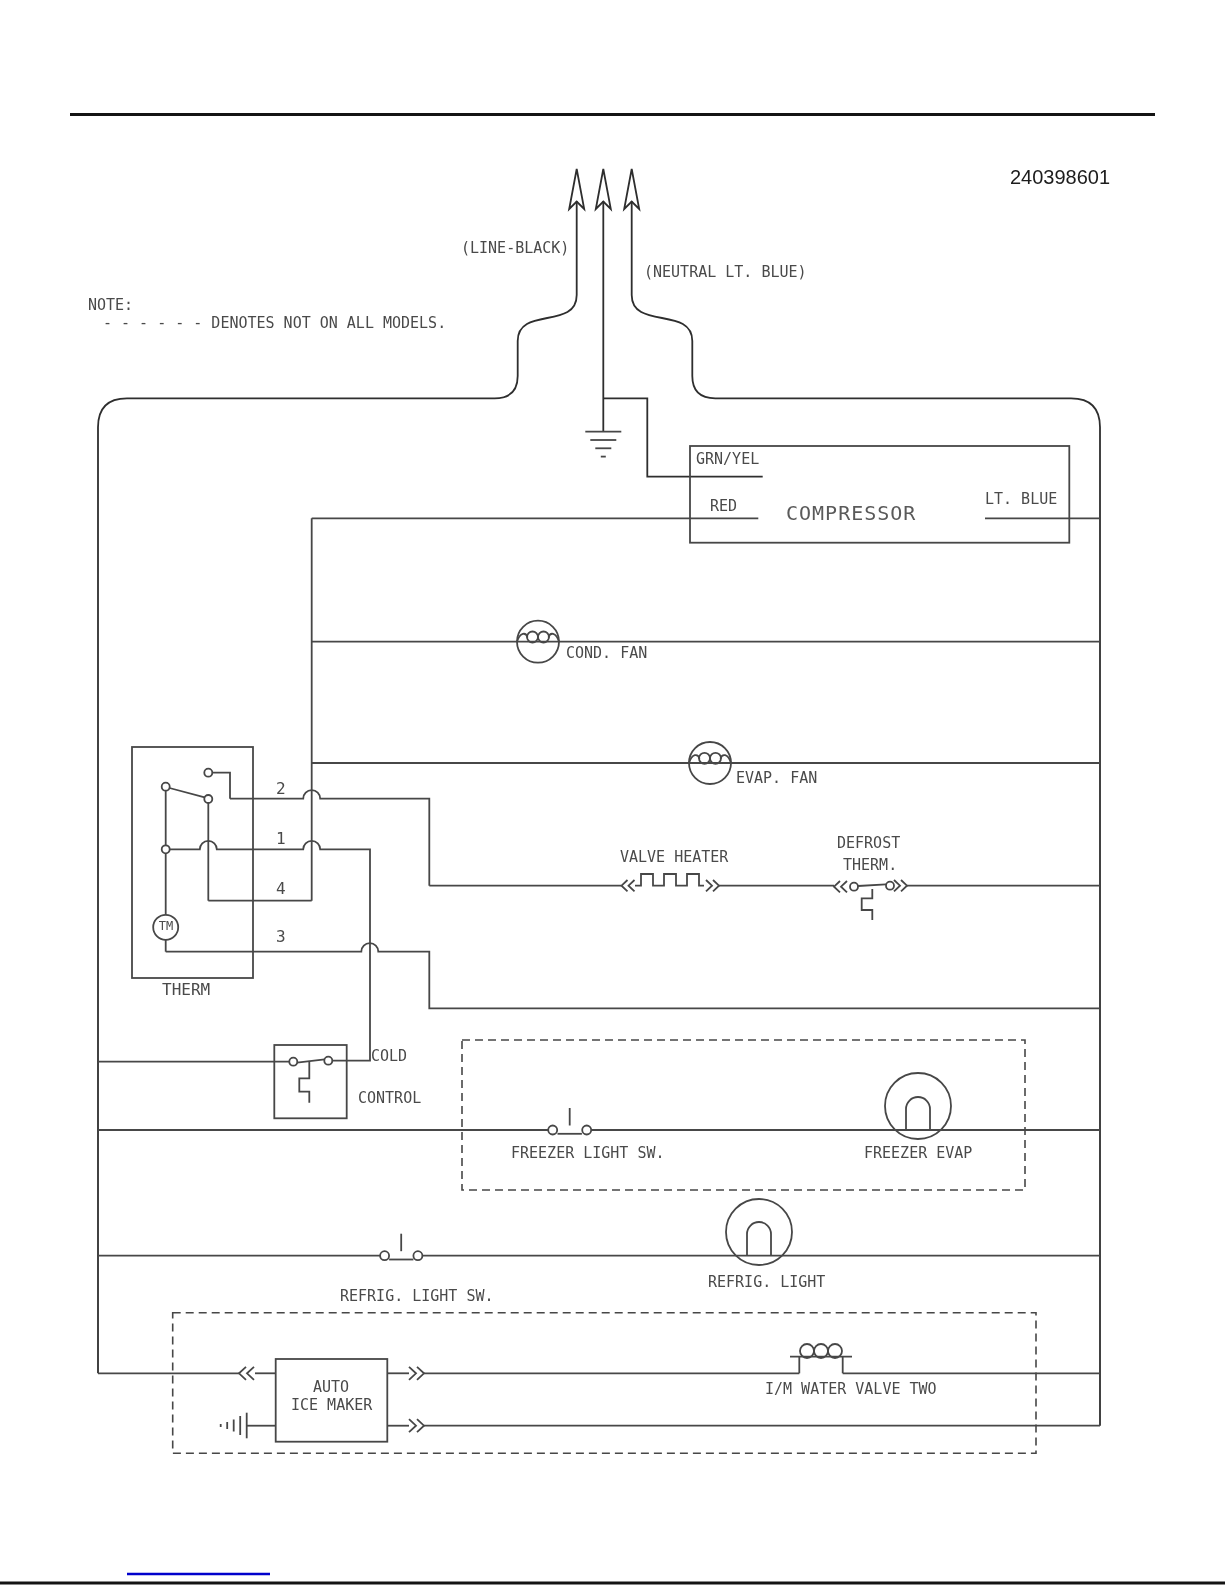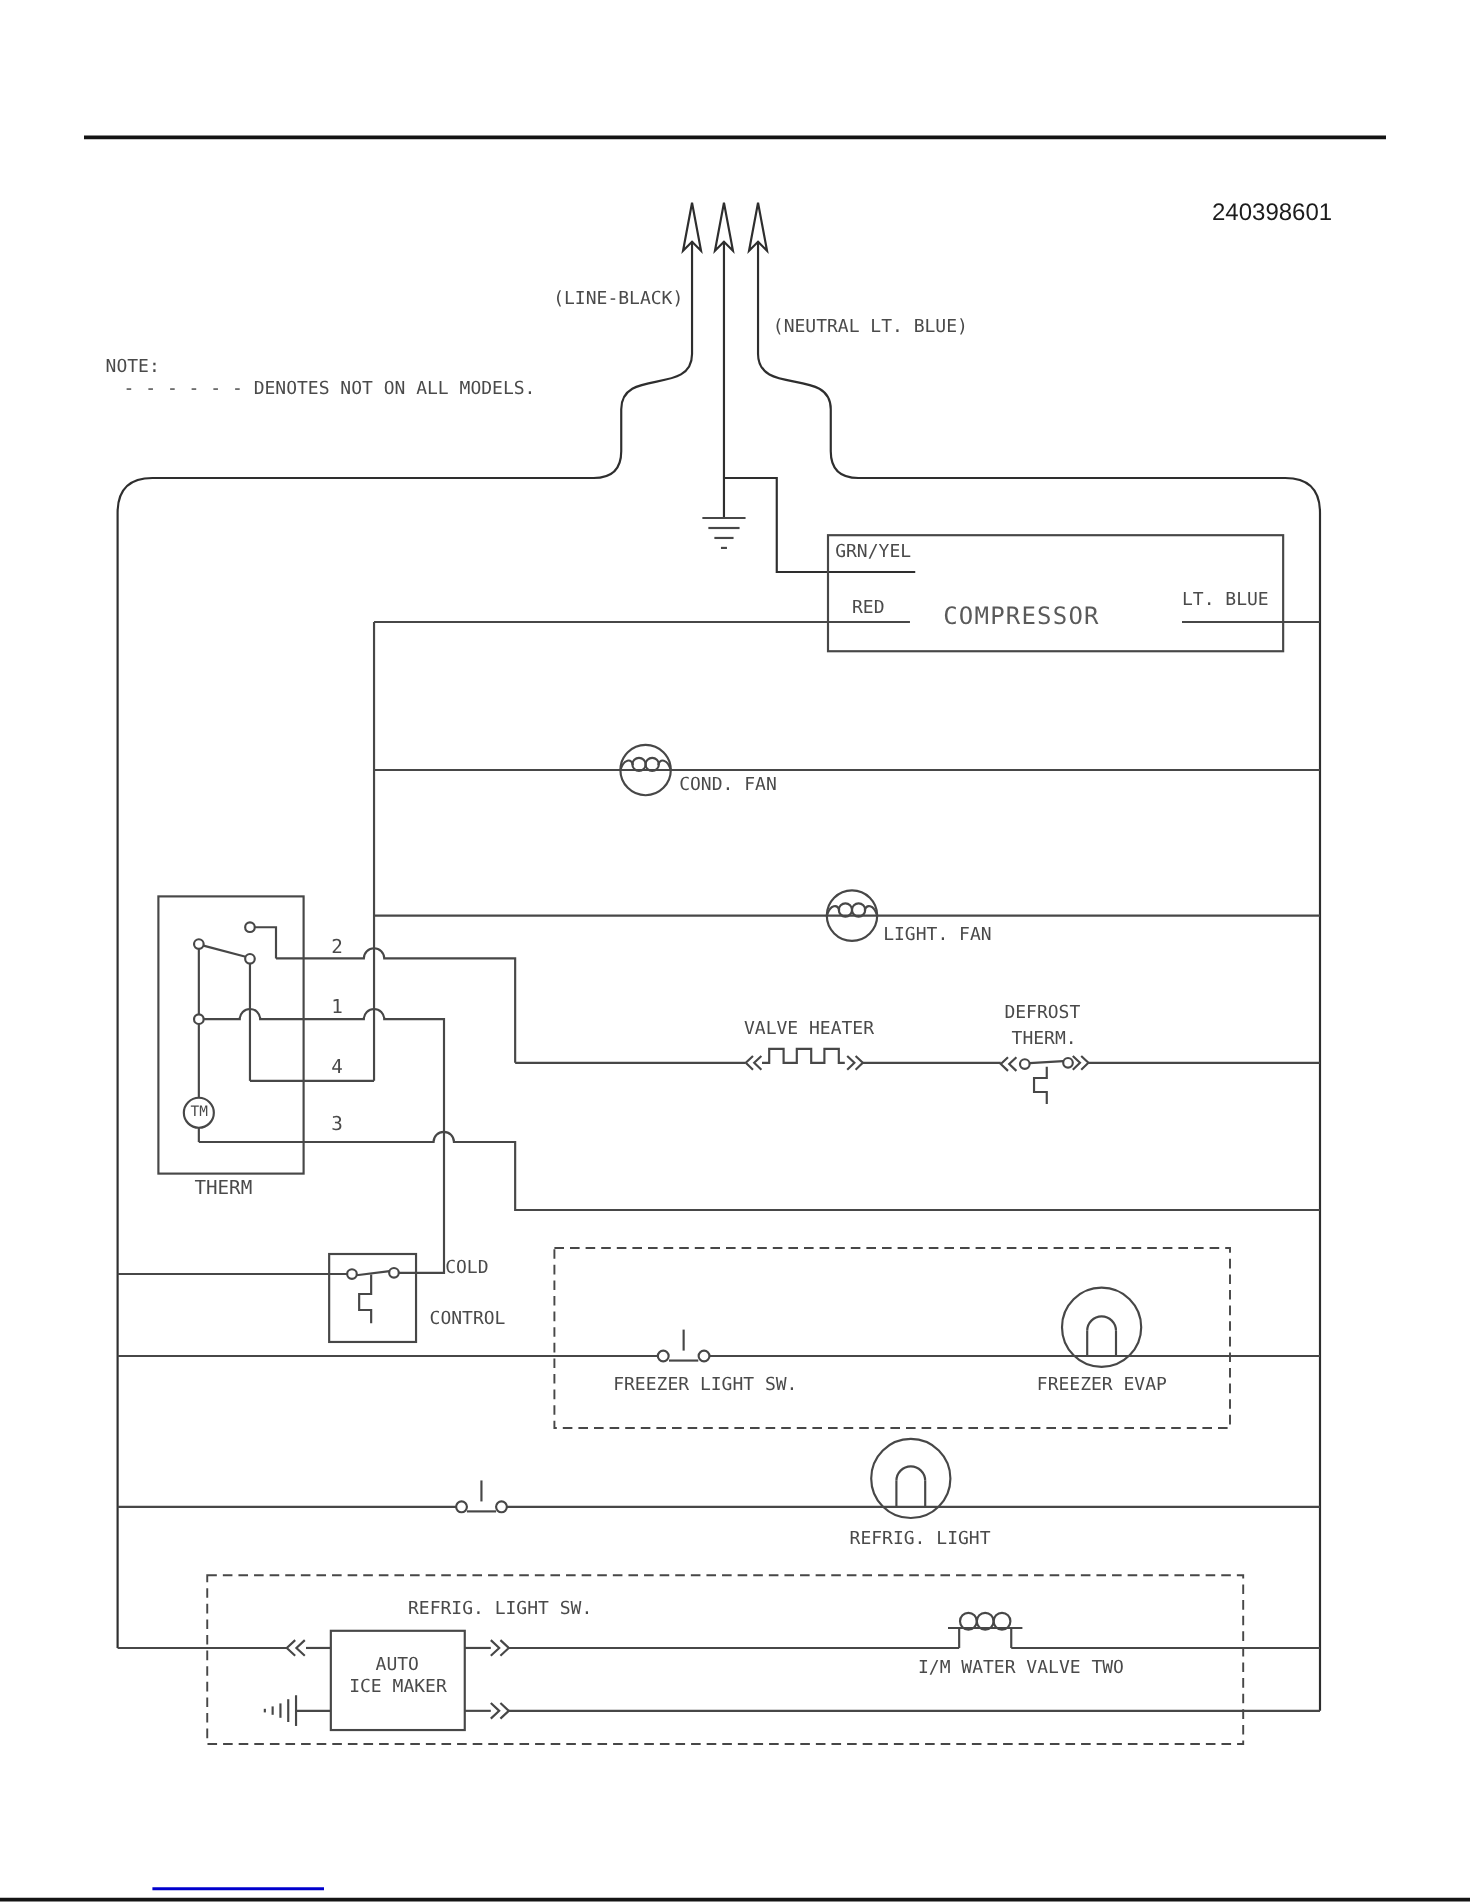--- a/index.html
+++ b/index.html
@@ -186,39 +186,39 @@
 
   <div class="lbl" style="left:88px;top:297px;">NOTE:</div>
   <div class="lbl" style="left:103px;top:315px;">- - - - - - DENOTES NOT ON ALL MODELS.</div>
 
   <div class="lbl" style="left:696px;top:451px;">GRN/YEL</div>
   <div class="lbl" style="left:710px;top:498px;">RED</div>
   <div class="lbl" style="left:985px;top:491px;">LT. BLUE</div>
   <div class="lbl big" style="left:786px;top:502px;">COMPRESSOR</div>
 
   <div class="lbl" style="left:566px;top:645px;">COND. FAN</div>
-  <div class="lbl" style="left:736px;top:770px;">LIGHT. FAN</div>
+  <div class="lbl" style="left:736px;top:770px;">EVAP. FAN</div>
 
   <div class="lbl num" style="left:276px;top:780px;">2</div>
   <div class="lbl num" style="left:276px;top:830px;">1</div>
   <div class="lbl num" style="left:276px;top:880px;">4</div>
   <div class="lbl num" style="left:276px;top:928px;">3</div>
   <div class="lbl tm" style="left:151px;top:920px;text-align:center;">TM</div>
   <div class="lbl num" style="left:162px;top:981px;">THERM</div>
 
   <div class="lbl" style="left:620px;top:849px;">VALVE HEATER</div>
   <div class="lbl" style="left:837px;top:835px;">DEFROST</div>
   <div class="lbl" style="left:843px;top:857px;">THERM.</div>
 
   <div class="lbl" style="left:371px;top:1048px;">COLD</div>
   <div class="lbl" style="left:358px;top:1090px;">CONTROL</div>
 
   <div class="lbl" style="left:511px;top:1145px;">FREEZER LIGHT SW.</div>
   <div class="lbl" style="left:864px;top:1145px;">FREEZER EVAP</div>
 
-  <div class="lbl" style="left:340px;top:1332px;">REFRIG. LIGHT SW.</div>
+  <div class="lbl" style="left:340px;top:1288px;">REFRIG. LIGHT SW.</div>
   <div class="lbl" style="left:708px;top:1274px;">REFRIG. LIGHT</div>
 
   <div class="lbl" style="left:313px;top:1379px;">AUTO</div>
   <div class="lbl" style="left:291px;top:1397px;">ICE MAKER</div>
   <div class="lbl" style="left:741px;top:1381px;margin-left:24px;">I/M WATER VALVE TWO</div>
 
 </div>
 
 </body></html>

